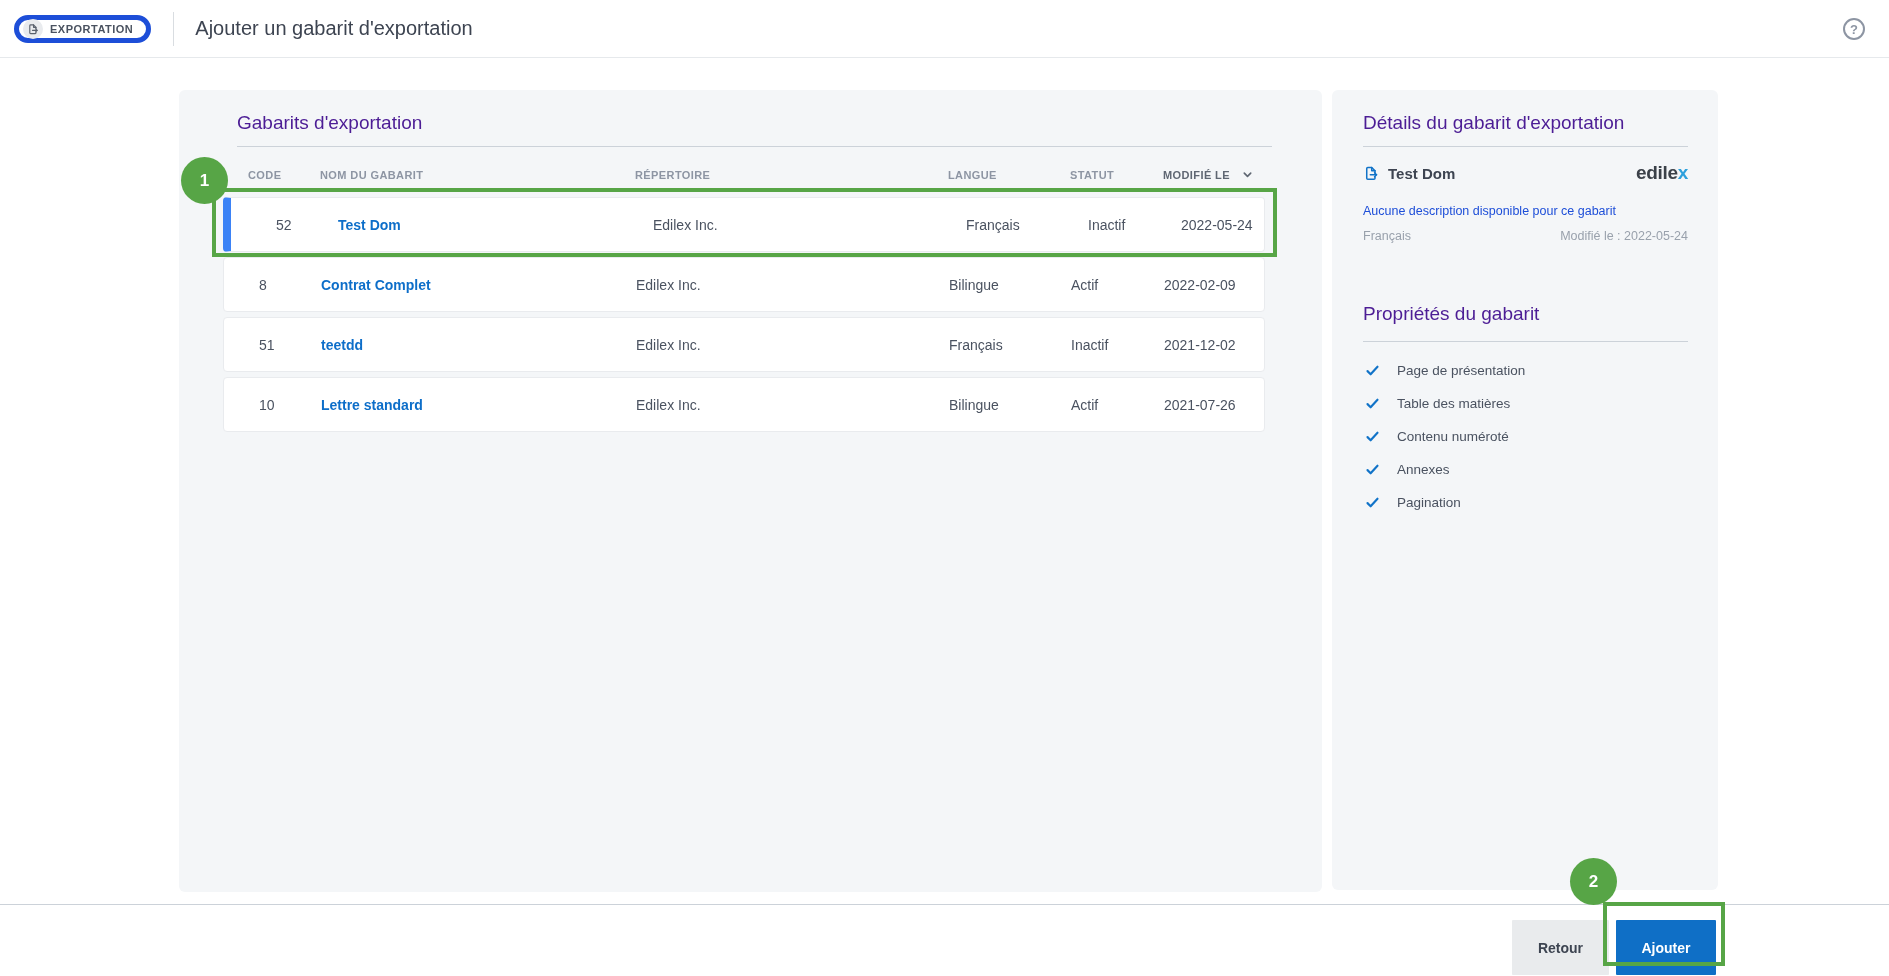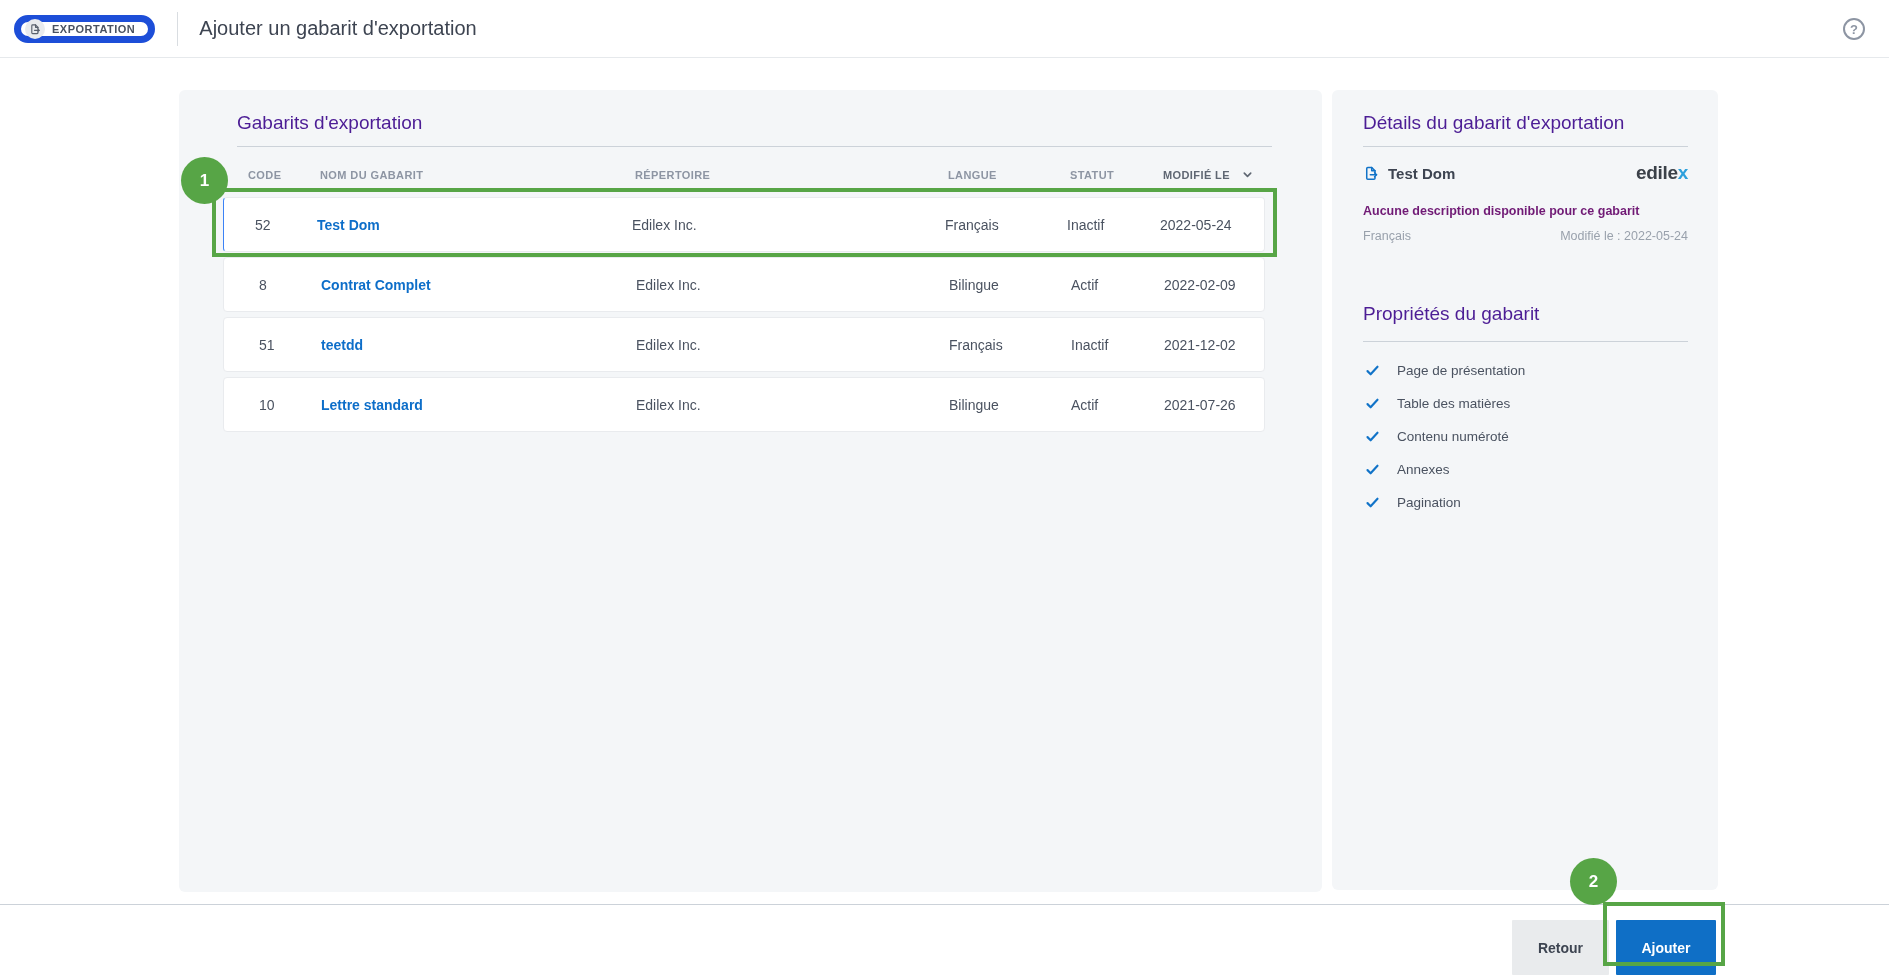--- a/index.html
+++ b/index.html
@@ -10,21 +10,21 @@
   }
 
   
   .topbar {
     position:absolute; left:0; top:0; width:100%; height:58px;
     background:#fff; border-bottom:1px solid #e6e9ec;
     display:flex; align-items:center;
   }
   .module-chip {
     margin-left:14px; display:inline-flex; align-items:center; gap:7px;
-    border:7px solid #1d4ed8; border-radius:16px; height:28px; padding:0 13px 0 4px;
+    border:5px solid #1d4ed8; border-radius:16px; height:28px; padding:0 13px 0 4px;
     background:#fff;
   }
   .module-chip .chip-ico {
     width:20px; height:20px; border-radius:50%; background:#e9ebee;
     display:flex; align-items:center; justify-content:center; color:#5a616d;
   }
   .module-chip .chip-label {
     font-size:11px; font-weight:700; letter-spacing:.5px; color:#4a5260;
   }
   .topbar-divider { width:1px; height:34px; background:#d9dde1; margin-left:22px; }
@@ -54,34 +54,34 @@
   }
   .thead .th { cursor:pointer; }
   .thead .th.sorted { color:#5f6773; display:flex; align-items:flex-start; gap:12px; }
   .rows { position:absolute; left:44px; top:107px; width:1042px; }
   .trow {
     display:grid; grid-template-columns:62px 315px 313px 122px 93px 1fr;
     padding-left:35px; align-items:center; height:55px; margin-bottom:5px;
     background:#fff; border:1px solid #e9ebee; border-radius:4px;
     font-size:14px; color:#4a5260; cursor:pointer;
   }
-  .trow.selected { border-left:1px solid #3b82f6; padding-left:31px; }
+  .trow.selected { border-left:8px solid #3b82f6; padding-left:45px; }
   .trow .name { color:#0d6ec9; font-weight:700; }
   .side-title { position:absolute; left:31px; top:22px; }
   .side-rule1 { position:absolute; left:31px; right:30px; top:56px; }
   .tpl-head {
     position:absolute; left:31px; right:30px; top:68px; height:30px;
     display:flex; align-items:center;
   }
   .tpl-head .doc-ico { color:#1173c8; margin-right:9px; display:flex; }
   .tpl-head .tpl-name { font-size:15px; font-weight:700; color:#3d4451; }
   .brand { margin-left:auto; font-size:19px; font-weight:800; letter-spacing:-.3px; }
   .brand .b-dark { color:#3b4149; }
   .brand .b-x { color:#2da0dc; }
-  .tpl-desc { position:absolute; left:31px; top:114px; font-size:12.5px; color:#701a75;font-weight:bold; }
+  .tpl-desc { position:absolute; left:31px; top:114px; font-size:12.5px; color:#1d4ed8; }
   .tpl-meta {
     position:absolute; left:31px; right:30px; top:139px;
     display:flex; justify-content:space-between; font-size:12.5px; color:#99a1ac;
   }
   .props-title { position:absolute; left:31px; top:213px; }
   .side-rule2 { position:absolute; left:31px; right:30px; top:251px; }
   .props { position:absolute; left:33px; top:273px; right:30px; list-style:none; }
   .props li { display:flex; align-items:flex-start; gap:17px; height:33px; font-size:13.5px; color:#4a5260; }
   .props .check { color:#1173c8; display:flex; }
 

